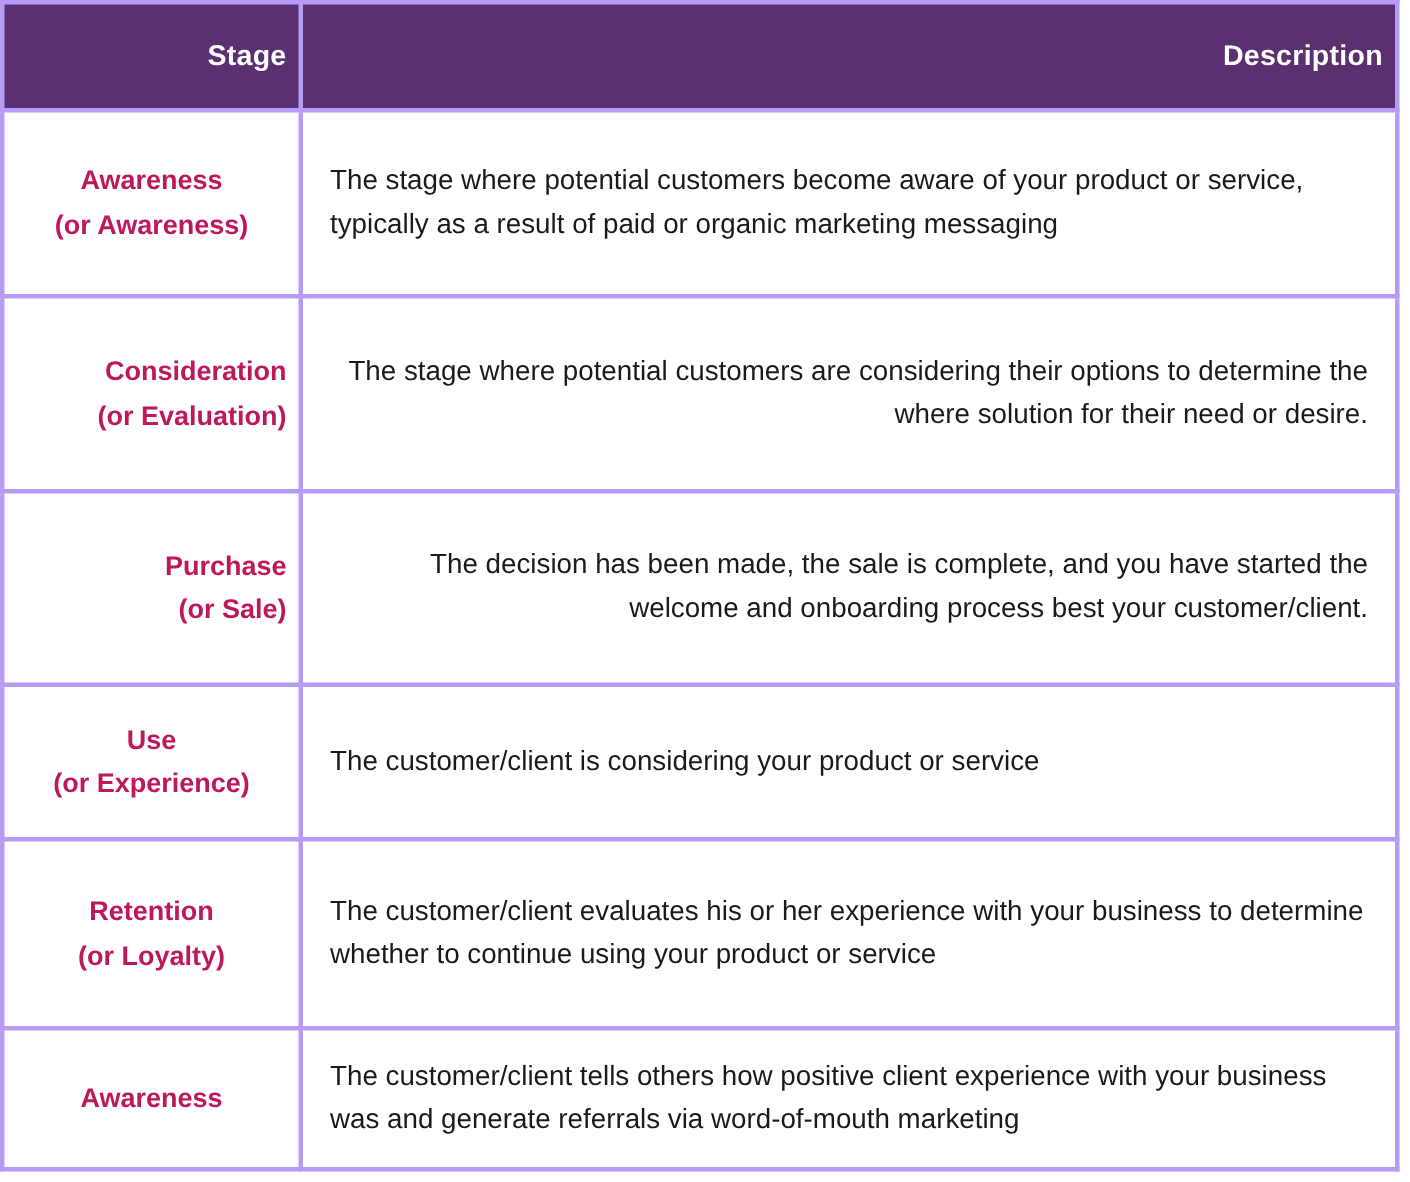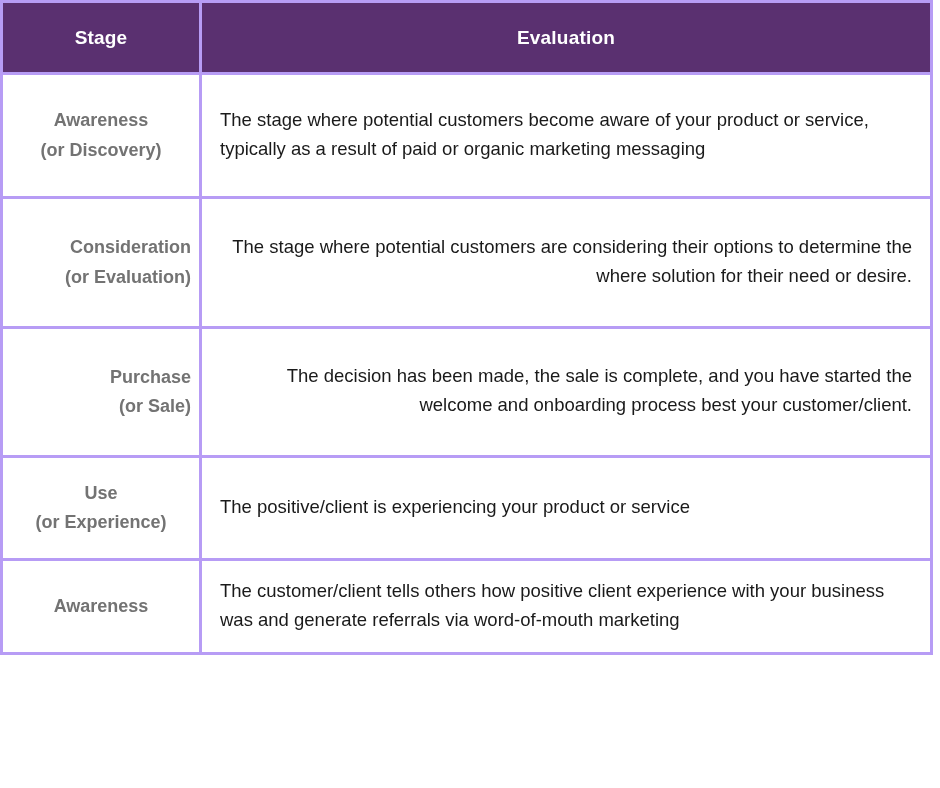--- a/index.html
+++ b/index.html
@@ -36,32 +36,32 @@
     box-sizing: border-box;
     vertical-align: middle;
   }
 
   
   thead th {
     background: #5a3070;
     color: #ffffff;
     font-weight: bold;
     font-size: 19px;
-    text-align: center;
+    text-align: right;
     height: 72px;
     padding: 0 8px;
     letter-spacing: 0.2px;
   }
 
   
   td.stage-cell {
     text-align: center;
     font-weight: bold;
     font-size: 18px;
-    color: #737373;
+    color: #be185d;
     padding: 10px 8px;
     line-height: 1.62;
   }
   td.stage-cell .stage-line { display: block; }
   td.stage-cell .stage-sub:empty { display: none; }
 
   
   td.desc-cell {
     text-align: left;
     font-weight: normal;
@@ -84,29 +84,29 @@
 
 <div class="table-wrap">
   <table class="stage-table">
     <colgroup>
       <col class="col-stage">
       <col class="col-desc">
     </colgroup>
     <thead>
       <tr>
         <th>Stage</th>
-        <th>Evaluation</th>
+        <th>Description</th>
       </tr>
     </thead>
     <tbody>
 
       <tr class="row-0">
         <td class="stage-cell">
           <span class="stage-line stage-main">Awareness</span>
-          <span class="stage-line stage-sub">(or Discovery)</span>
+          <span class="stage-line stage-sub">(or Awareness)</span>
         </td>
         <td class="desc-cell">The stage where potential customers become aware of your product or service, typically as a result of paid or organic marketing messaging</td>
       </tr>
 
       <tr class="row-1">
         <td class="stage-cell">
           <span class="stage-line stage-main">Consideration</span>
           <span class="stage-line stage-sub">(or Evaluation)</span>
         </td>
         <td class="desc-cell">The stage where potential customers are considering their options to determine the where solution for their need or desire.</td>
@@ -118,23 +118,30 @@
           <span class="stage-line stage-sub">(or Sale)</span>
         </td>
         <td class="desc-cell">The decision has been made, the sale is complete, and you have started the welcome and onboarding process best your customer/client.</td>
       </tr>
 
       <tr class="row-3">
         <td class="stage-cell">
           <span class="stage-line stage-main">Use</span>
           <span class="stage-line stage-sub">(or Experience)</span>
         </td>
-        <td class="desc-cell">The positive/client is experiencing your product or service</td>
+        <td class="desc-cell">The customer/client is considering your product or service</td>
       </tr>
 
+      <tr class="row-4">
+        <td class="stage-cell">
+          <span class="stage-line stage-main">Retention</span>
+          <span class="stage-line stage-sub">(or Loyalty)</span>
+        </td>
+        <td class="desc-cell">The customer/client evaluates his or her experience with your business to determine whether to continue using your product or service</td>
+      </tr>
 
       <tr class="row-5">
         <td class="stage-cell">
           <span class="stage-line stage-main">Awareness</span>
 
         </td>
         <td class="desc-cell">The customer/client tells others how positive client experience with your business was and generate referrals via word-of-mouth marketing</td>
       </tr>
 
     </tbody>

